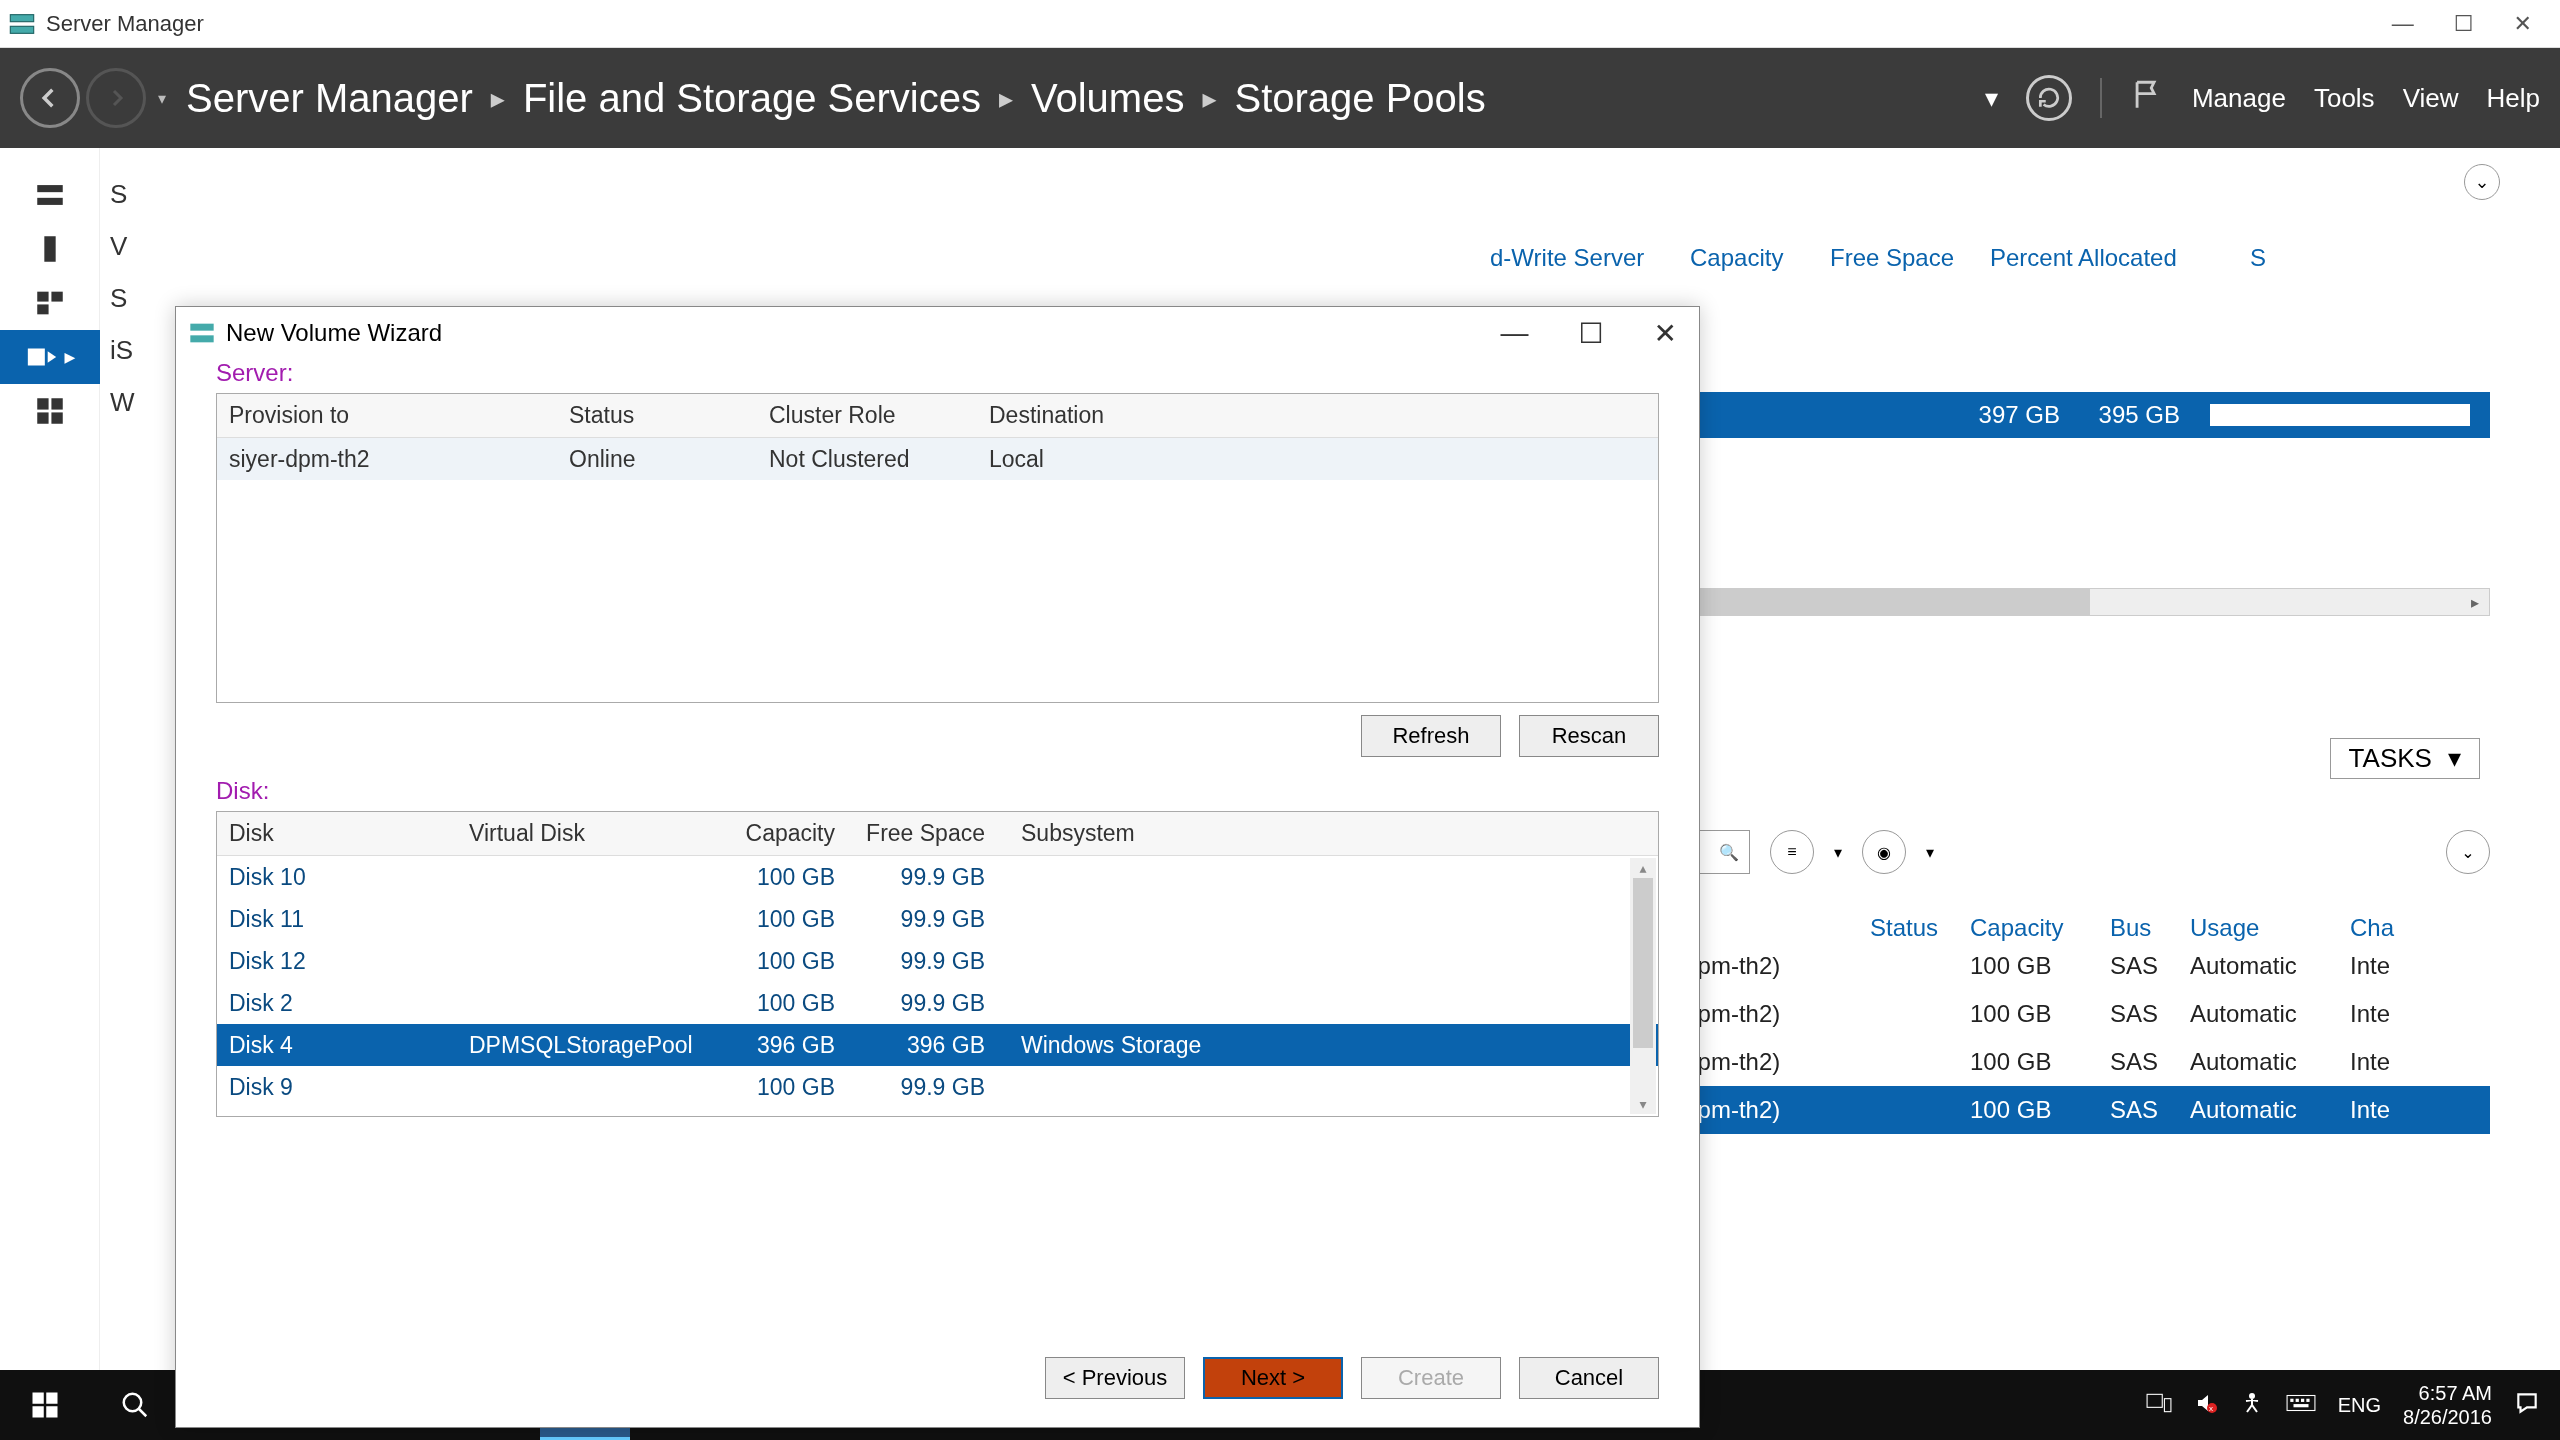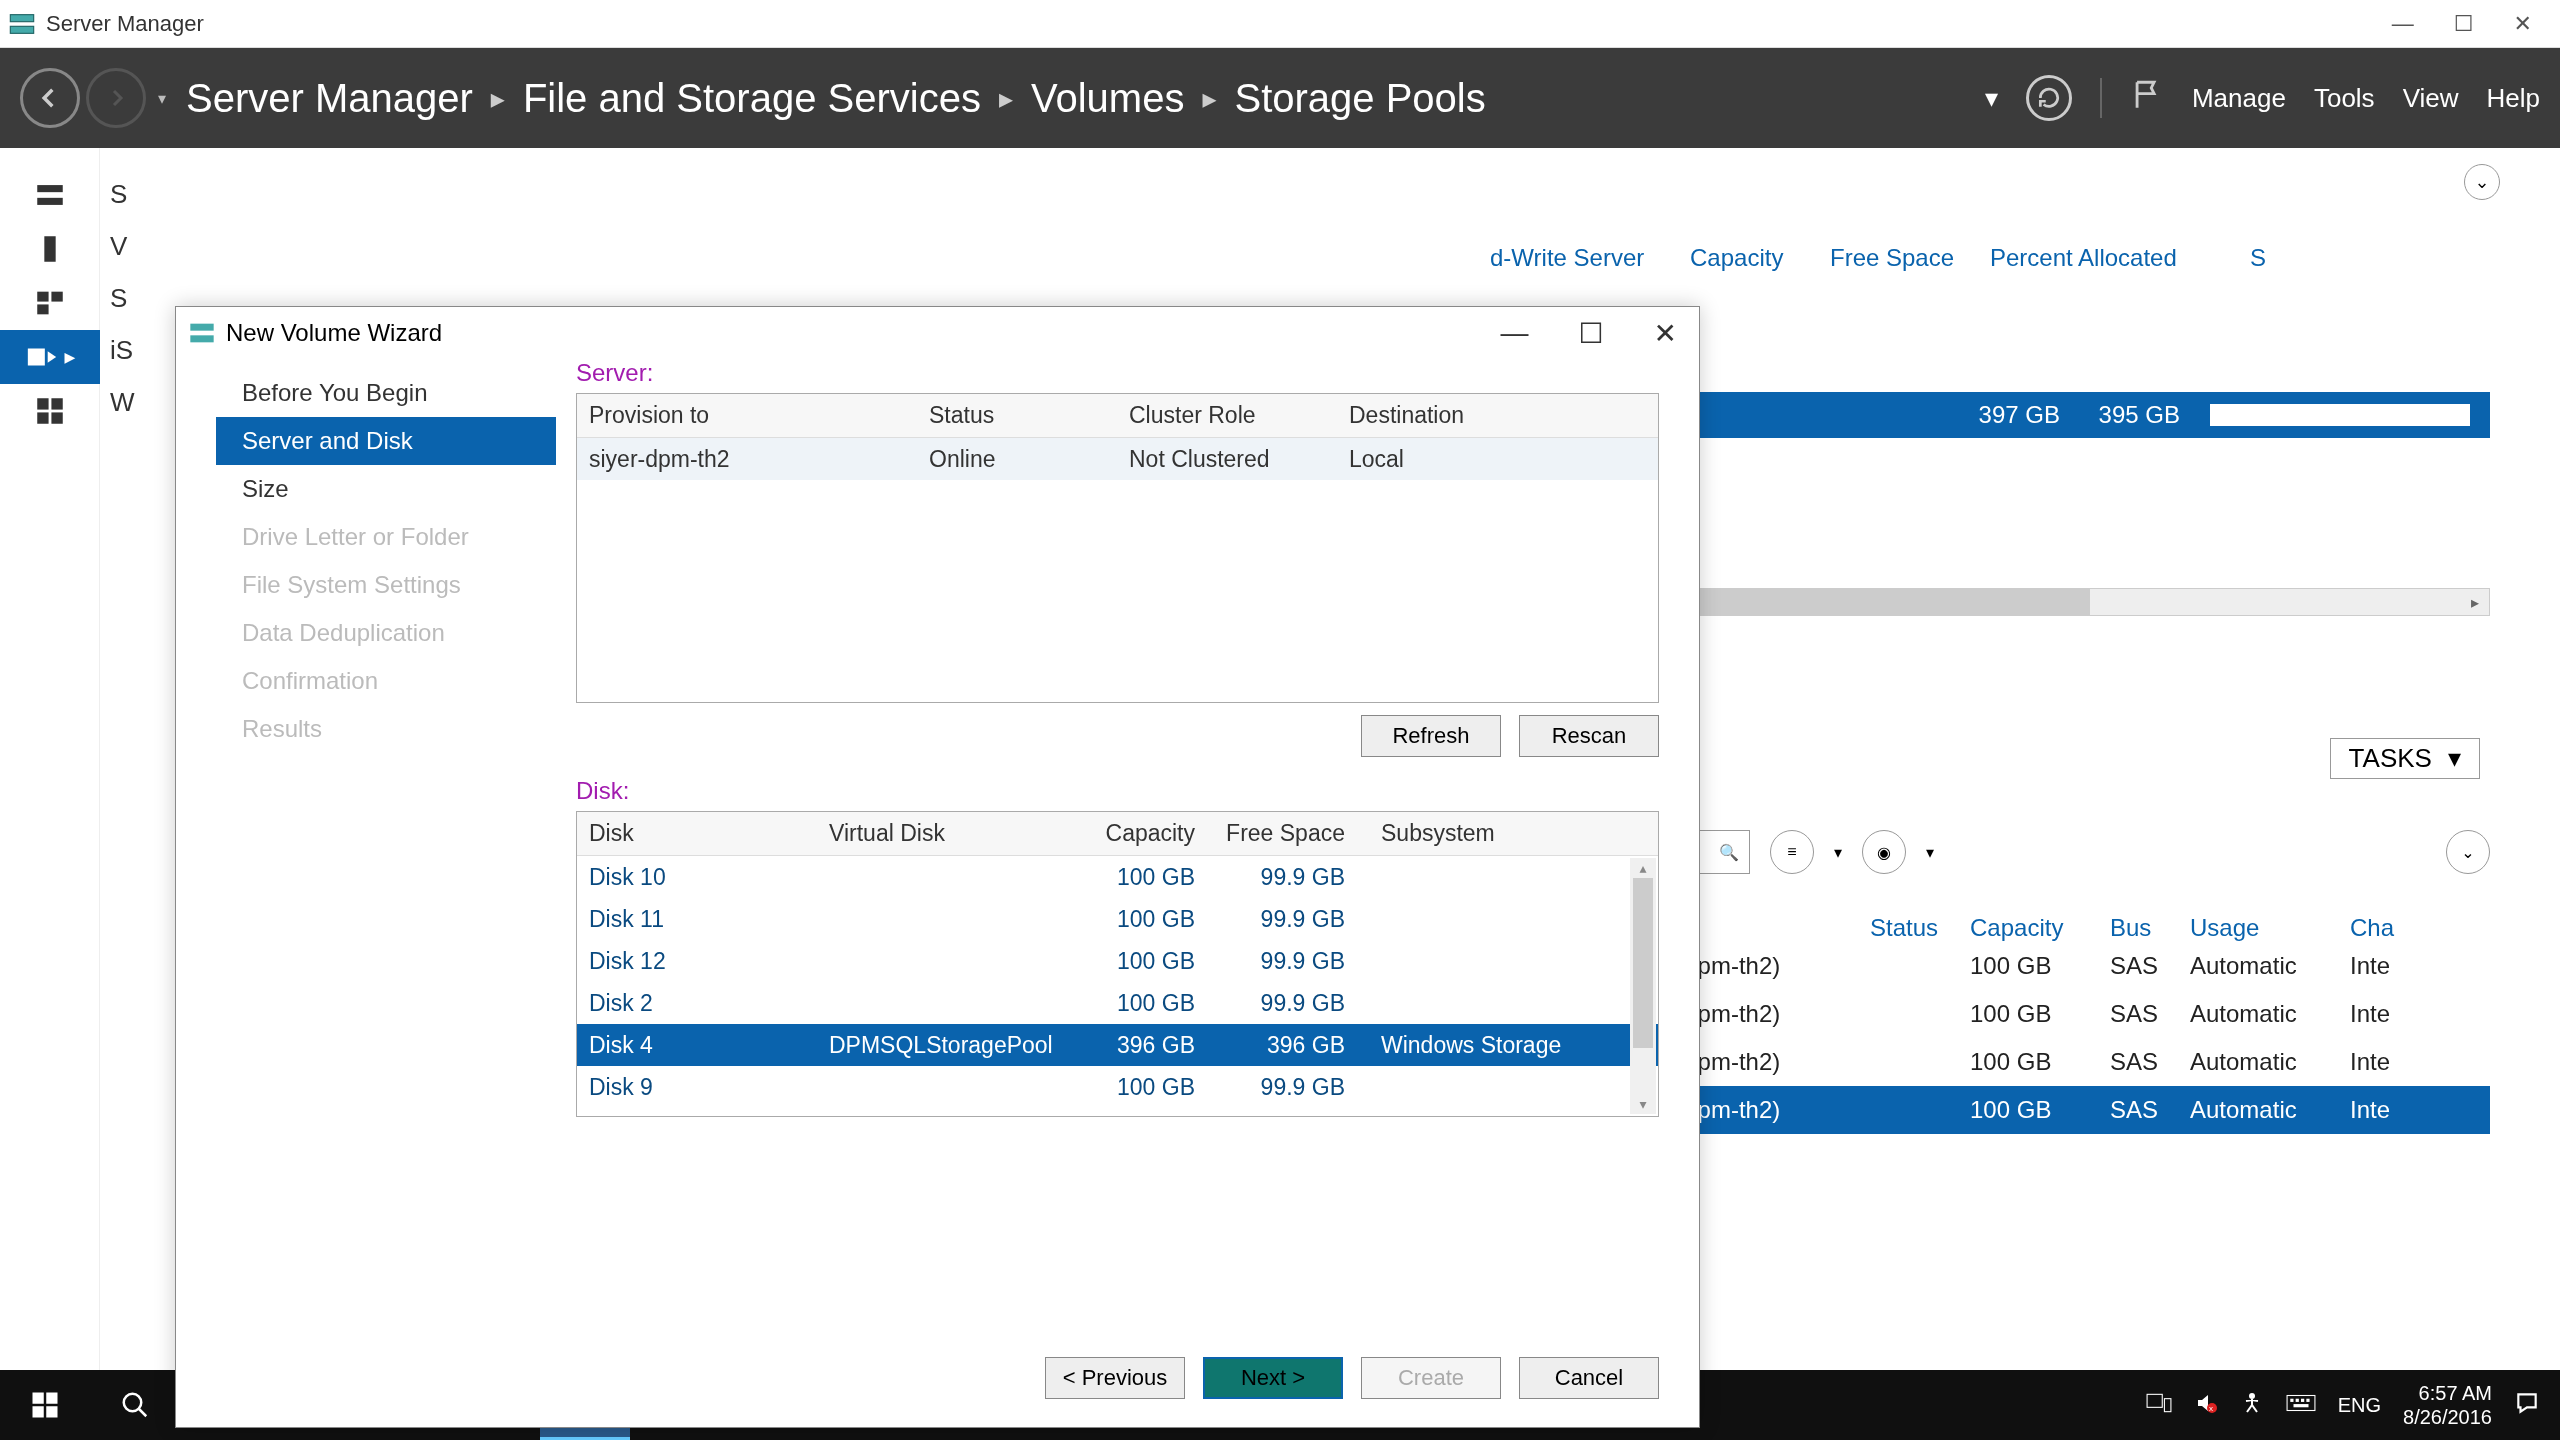--- a/index.html
+++ b/index.html
@@ -111,21 +111,21 @@
 .wizard .grid.disk .c4 { width: 150px; text-align: right; }
 .wizard .grid.disk .c5 { width: 220px; padding-left: 24px;}
 .wizard .grid.disk .grow { color: #0a4a80; }
 .wizard .grid.disk .grow.sel { background: #0a63ad; color: #fff; }
 .wizard .grid.disk .scrollbar { position: absolute; right: 2px; top: 46px; bottom: 2px; width: 26px; background: #f0f0f0; }
 .wizard .grid.disk .scrollbar .sthumb { position: absolute; top: 20px; left: 3px; right: 3px; height: 170px; background: #ccc; }
 .wizard .grid.disk .scrollbar .sarr { position: absolute; left: 0; right: 0; height: 20px; display: flex; align-items: center; justify-content: center; color: #888; font-size: 14px;}
 .wizard .grid.disk .scrollbar .sarr.up { top: 0; }
 .wizard .grid.disk .scrollbar .sarr.dn { bottom: 0; }
 .wizard .w-footer { position: absolute; bottom: 28px; right: 40px; display: flex; gap: 18px; }
-.wizard .w-footer .btn.primary { background: #0f766e; border: 2px solid #0a63ad; }
+.wizard .w-footer .btn.primary { background: #c2410c; border: 2px solid #0a63ad; }
 .wizard .w-footer .btn.disabled { color: #aaa; background: #f5f5f5; }
 
 
 .taskbar { position: absolute; left: 0; right: 0; bottom: 0; height: 70px; background: #101010; display: flex; align-items: center; color: #fff; }
 .taskbar .tb-item { width: 90px; height: 70px; display: flex; align-items: center; justify-content: center; }
 .taskbar .tb-item.active { background: #2a5a8a; border-bottom: 3px solid #6cf; }
 .taskbar .tray { margin-left: auto; display: flex; align-items: center; gap: 22px; padding-right: 20px; font-size: 20px; }
 .taskbar .tray .clock { text-align: right; font-size: 20px; line-height: 24px; }
 
 .sel-row-bg { background: #eef3f8; }
@@ -326,30 +326,20 @@
             <rect x="2" y="14" width="20" height="6" fill="#4aa"></rect>
           </svg></span>
       <span>New Volume Wizard</span>
       <div class="w-controls">
         <span>—</span>
         <span>☐</span>
         <span>✕</span>
       </div>
     </div>
     <div class="w-body">
-      <div class="w-nav" id="wizard-steps">
-          <div class="step">Before You Begin</div>
-          <div class="step active">Server and Disk</div>
-          <div class="step">Size</div>
-          <div class="step disabled">Drive Letter or Folder</div>
-          <div class="step disabled">File System Settings</div>
-          <div class="step disabled">Data Deduplication</div>
-          <div class="step disabled">Confirmation</div>
-          <div class="step disabled">Results</div>
-        </div>
       <div class="w-content">
         <div class="label">Server:</div>
         <div class="grid server">
           <div class="ghead">
             <div class="c1">Provision to</div>
             <div class="c2">Status</div>
             <div class="c3">Cluster Role</div>
             <div class="c4">Destination</div>
           </div>
           <div class="grow sel-row-bg">

